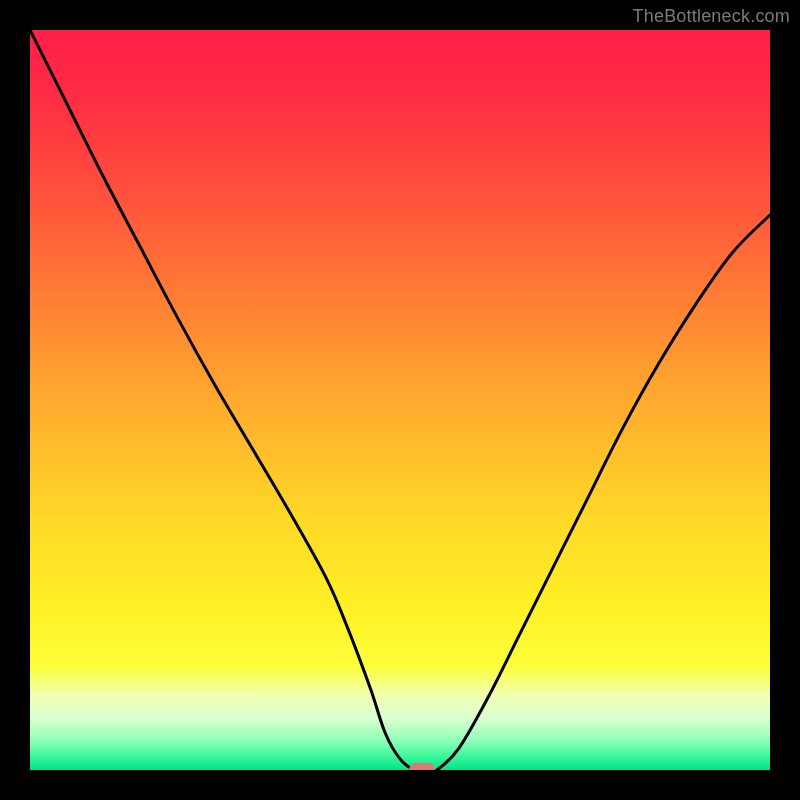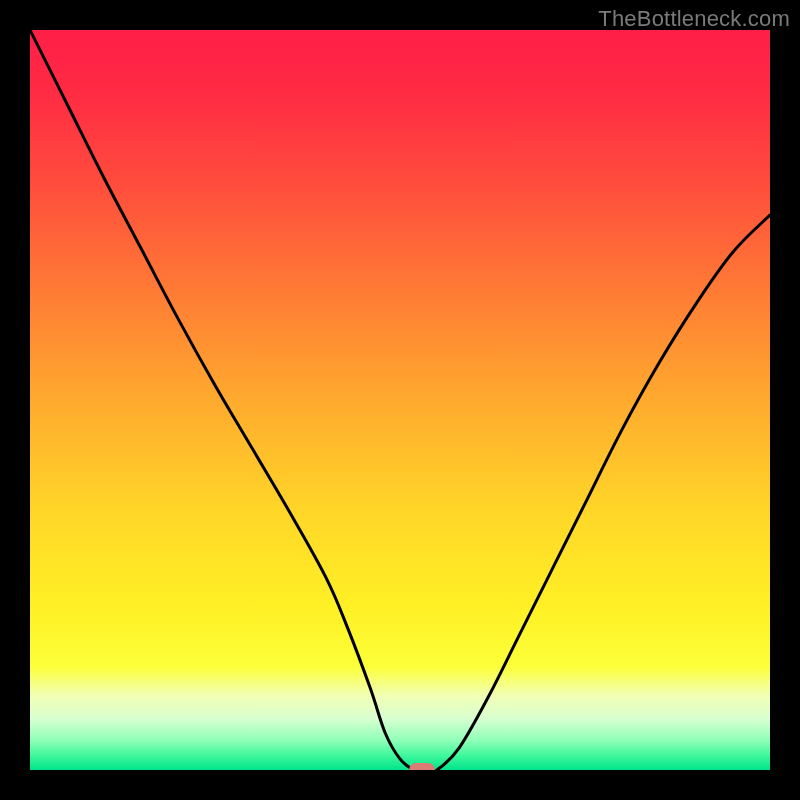--- a/index.html
+++ b/index.html
@@ -17,21 +17,21 @@
     top: 0;
     width: 800px;
     height: 800px;
     background: #000;
   }
   .watermark {
     position: absolute;
     top: 6px;
     right: 10px;
     color: #7a7a7a;
-    font-size: 22px;
+    font-size: 18px;
     font-weight: 500;
     letter-spacing: 0.2px;
     z-index: 10;
   }
   .plot {
     position: absolute;
     left: 30px;
     top: 30px;
     width: 740px;
     height: 740px;

